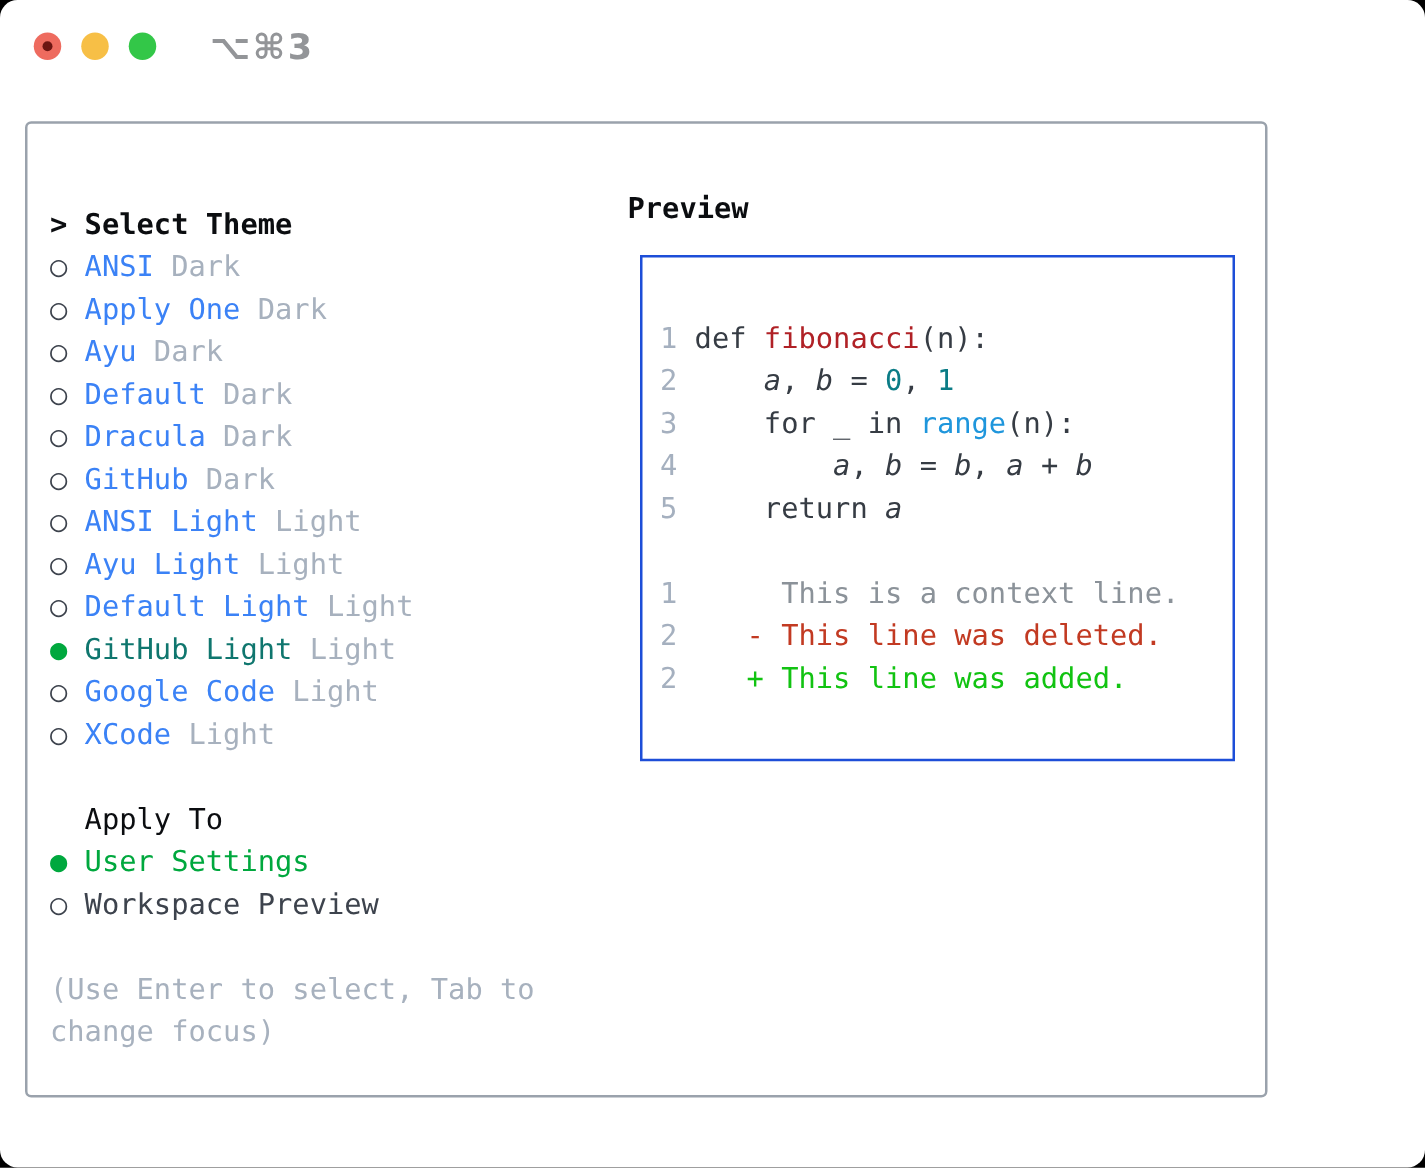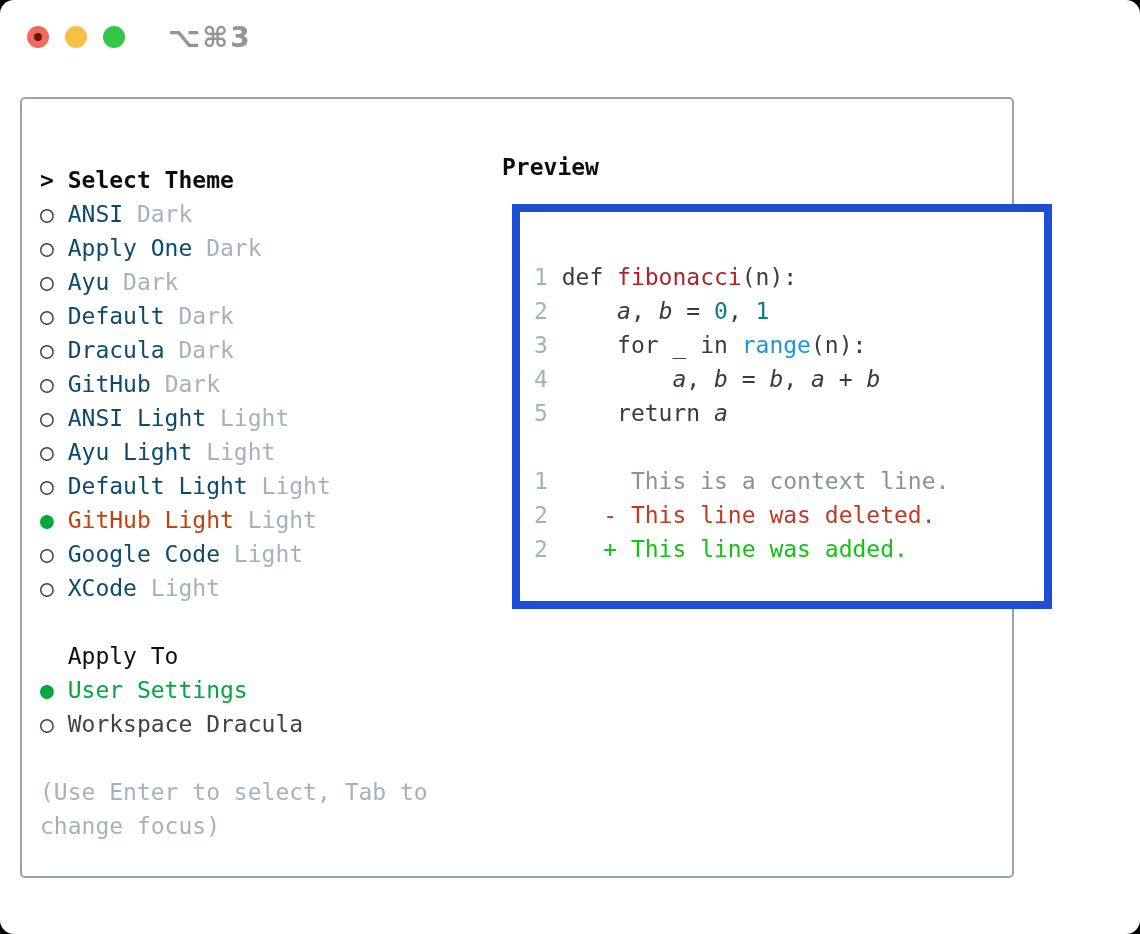--- a/index.html
+++ b/index.html
@@ -32,39 +32,39 @@
     border:2px solid #9aa2ac; border-radius:5px; background:#fff;
   }
 
   .left-col {
     position:absolute; left:18px; top:51px; width:450px;
     font-size:23px; line-height:34px; color:#3d434d;margin-top:13px;
   }
   .row { height:34px; white-space:pre; }
   .marker { display:inline-block; width:2ch; }
   .hdr-prefix, .hdr-label { color:#0b0d10; font-weight:bold; }
-  .theme-name { color:#0c4a6e; }
+  .theme-name { color:#3b82f6; }
   .theme-tag { color:#a7b1be; }
-  .row.selected .theme-name { color:#c2410c; }
+  .row.selected .theme-name { color:#0f766e; }
   .dot-open  { color:#3d434d; }
   .dot-fill  { color:#00a83e; }
   .section-label { color:#0b0d10; }
   .option-name { color:#3d434d; }
   .row.selected .option-name { color:#00a83e; }
   .spacer { height:34px; }
   .hint { color:#a7b1be; }
 
   
   .preview-title {
     position:absolute; left:480px; top:51px; height:34px; line-height:34px;
     font-size:23px; font-weight:bold; color:#0b0d10;text-align:center;
   }
   .preview-box {
-    position:absolute; left:490px; top:105px; width:540px; height:405px;
-    border:8px solid #1d4ed8; background:#fff;
+    position:absolute; left:490px; top:105px; width:476px; height:405px;
+    border:2px solid #1d4ed8; background:#fff;
   }
   .code {
     position:absolute; left:14px; top:48px;
     font-size:23px; line-height:34px; white-space:pre;
   }
   .line { height:34px; }
   .ln   { display:inline-block; width:2ch; color:#a5b0bf; }
   .pln  { color:#363c44; }
   .fn   { color:#b02126; }
   .lit  { color:#0b7c86; }
@@ -101,21 +101,21 @@
           <div class="row"><span class="marker dot-open">○</span><span class="theme-name">Ayu Light</span><span class="theme-tag"> Light</span></div>
           <div class="row"><span class="marker dot-open">○</span><span class="theme-name">Default Light</span><span class="theme-tag"> Light</span></div>
           <div class="row selected"><span class="marker dot-fill">●</span><span class="theme-name">GitHub Light</span><span class="theme-tag"> Light</span></div>
           <div class="row"><span class="marker dot-open">○</span><span class="theme-name">Google Code</span><span class="theme-tag"> Light</span></div>
           <div class="row"><span class="marker dot-open">○</span><span class="theme-name">XCode</span><span class="theme-tag"> Light</span></div>
         </div>
       <div class="spacer"></div>
       <div class="row"><span class="marker"></span><span class="section-label">Apply To</span></div>
       <div id="apply-list">
           <div class="row selected"><span class="marker dot-fill">●</span><span class="option-name">User Settings</span></div>
-          <div class="row"><span class="marker dot-open">○</span><span class="option-name">Workspace Dracula</span></div>
+          <div class="row"><span class="marker dot-open">○</span><span class="option-name">Workspace Preview</span></div>
         </div>
       <div class="spacer"></div>
       <div id="hint">
           <div class="row hint">(Use Enter to select, Tab to</div>
           <div class="row hint">change focus)</div>
         </div>
     </div>
 
     <div class="preview-title">Preview</div>
 

